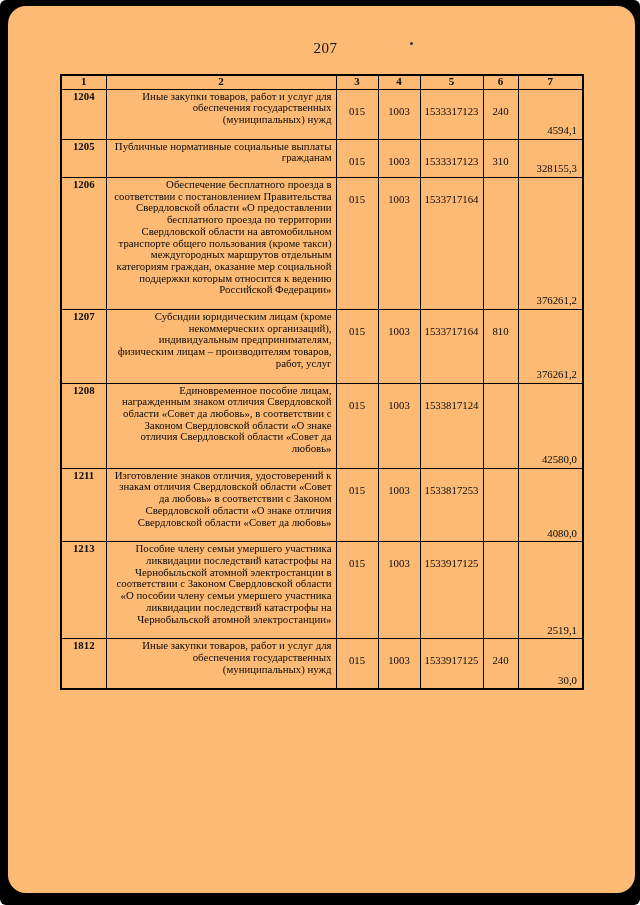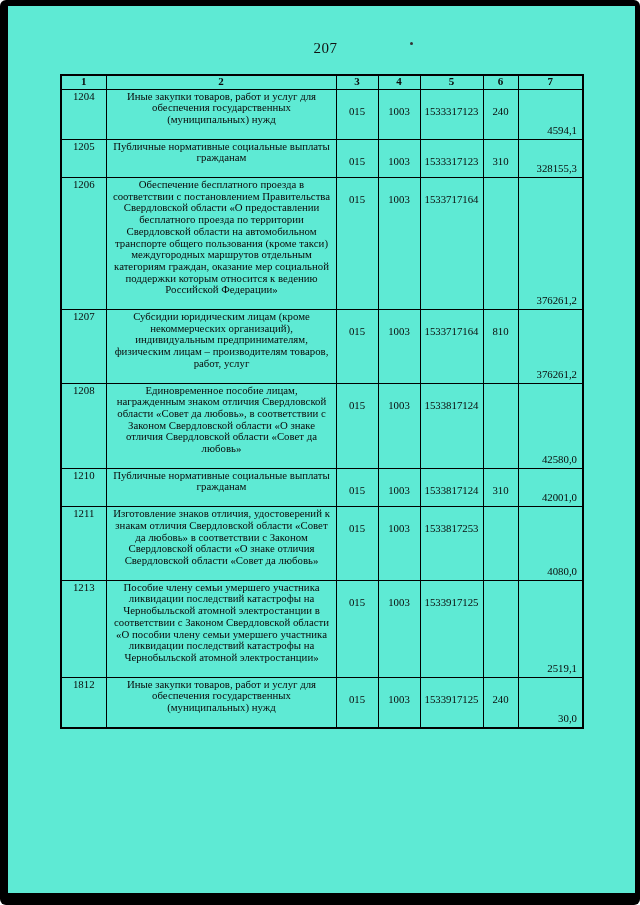--- a/index.html
+++ b/index.html
@@ -16,21 +16,22 @@
     inset: 0;
     background: #000;
     border-radius: 6px;
   }
   .page {
     position: absolute;
     top: 6px;
     left: 8px;
     right: 5px;
     bottom: 12px;
-    background: #5eead4;
+    background: #fdba74;
+    border-radius: 18px;
   }
   .page-number {
     position: absolute;
     top: 34px;
     left: 0;
     width: 635px;
     text-align: center;
     font-size: 15px;
     color: #111;
     letter-spacing: 0.5px;
@@ -65,24 +66,24 @@
     font-weight: bold;
     text-align: center;
     height: 14px;
     padding: 0;
     font-size: 11px;
     border-bottom: 1.5px solid #000;
   }
   td.col-num {
     text-align: center;
     padding-top: 1px;
-    font-weight: normal;
+    font-weight: bold;
   }
   td.col-desc {
-    text-align: center;
+    text-align: right;
     padding: 1px 4px 13px 5px;
   }
   td.col-code {
     text-align: center;
     padding-top: 16px;
   }
   td.col-amount {
     text-align: right;
     vertical-align: bottom;
     padding: 1px 5px 2px 18px;
@@ -160,29 +161,20 @@
         <tr>
           <td class="col-num">1208</td>
           <td class="col-desc">Единовременное пособие лицам, награжденным знаком отличия Свердловской области «Совет да любовь», в соответствии с Законом Свердловской области «О знаке отличия Свердловской области «Совет да любовь»</td>
           <td class="col-code">015</td>
           <td class="col-code">1003</td>
           <td class="col-code">1533817124</td>
           <td class="col-code"></td>
           <td class="col-amount">42580,0</td>
         </tr>
         <tr>
-          <td class="col-num">1210</td>
-          <td class="col-desc">Публичные нормативные социальные выплаты гражданам</td>
-          <td class="col-code">015</td>
-          <td class="col-code">1003</td>
-          <td class="col-code">1533817124</td>
-          <td class="col-code">310</td>
-          <td class="col-amount">42001,0</td>
-        </tr>
-        <tr>
           <td class="col-num">1211</td>
           <td class="col-desc">Изготовление знаков отличия, удостоверений к знакам отличия Свердловской области «Совет да любовь» в соответствии с Законом Свердловской области «О знаке отличия Свердловской области «Совет да любовь»</td>
           <td class="col-code">015</td>
           <td class="col-code">1003</td>
           <td class="col-code">1533817253</td>
           <td class="col-code"></td>
           <td class="col-amount">4080,0</td>
         </tr>
         <tr>
           <td class="col-num">1213</td>

